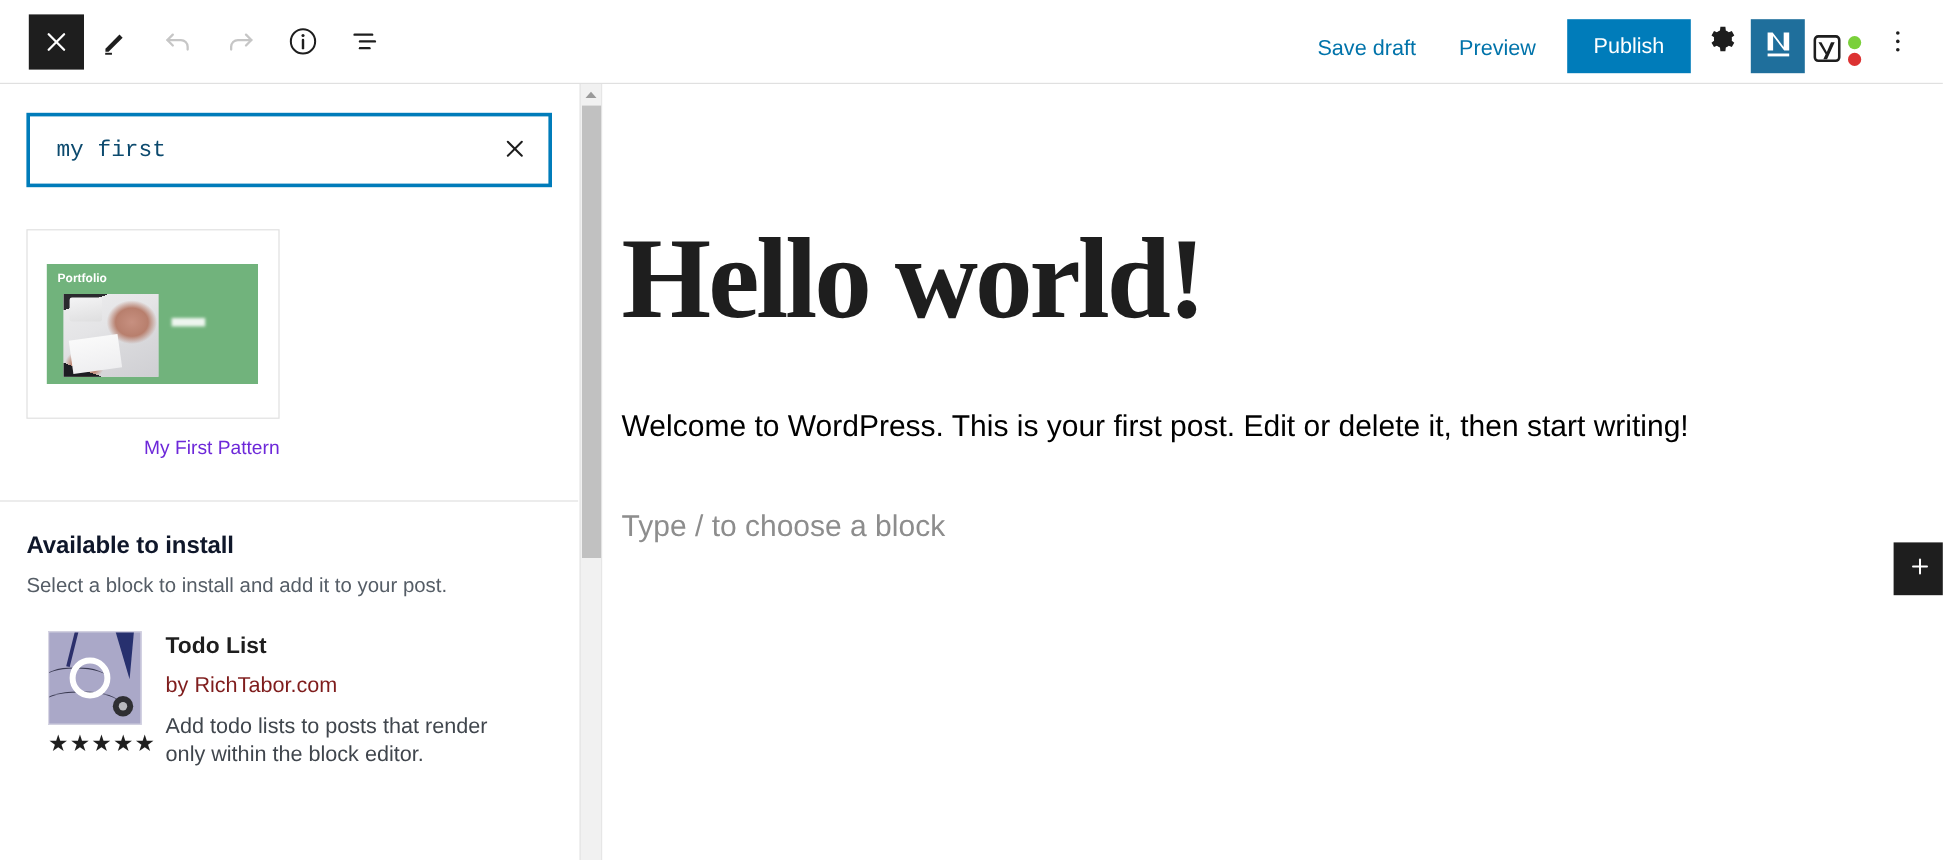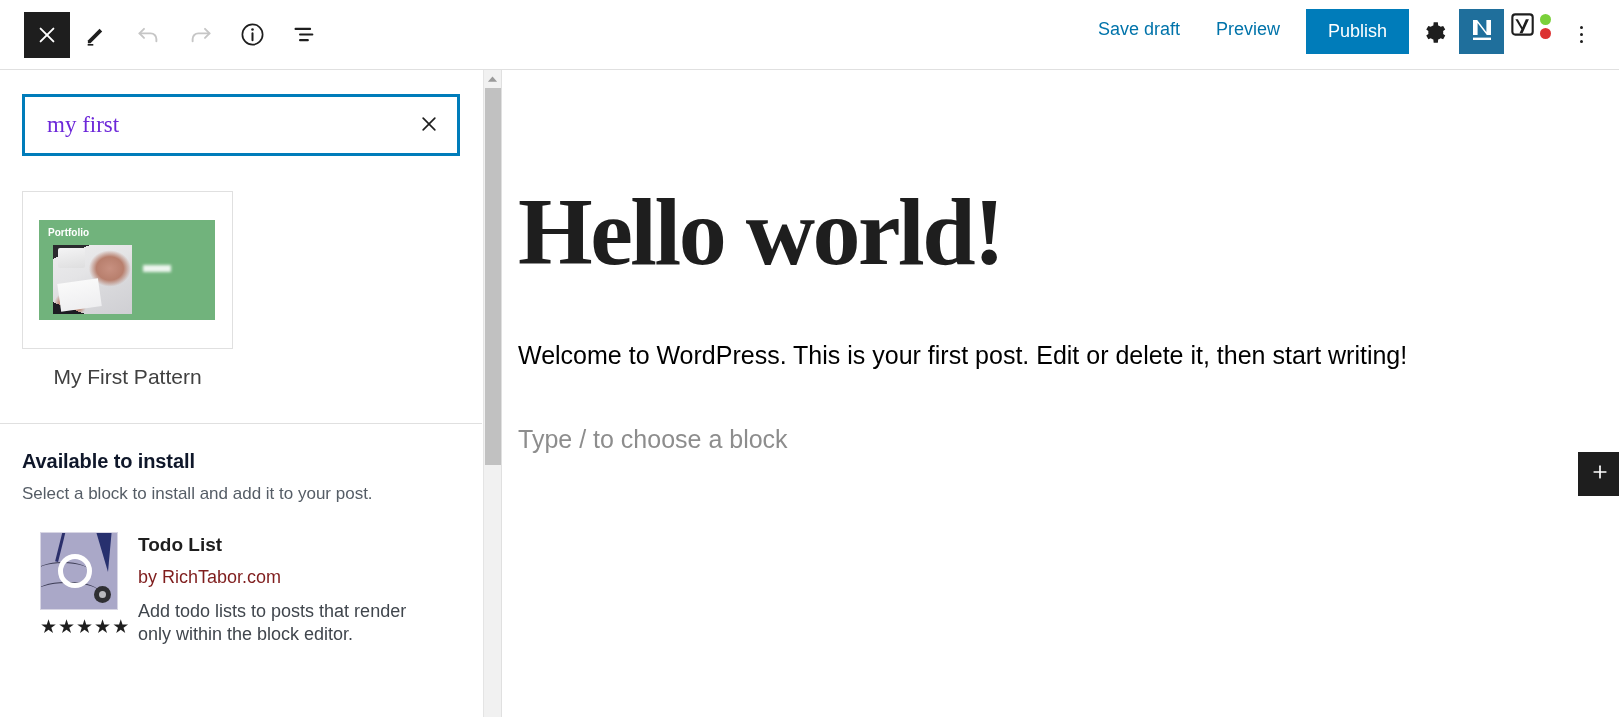--- a/index.html
+++ b/index.html
@@ -14,21 +14,21 @@
   
   .topbar {
     position: absolute; top: 0; left: 0;
     width: 1619px; height: 70px;
     background: #ffffff;
     border-bottom: 1px solid #e0e0e0;
     display: flex; align-items: center;
   }
   .topbar-left { display: flex; align-items: center; padding-left: 24px; gap: 0px; }
   .topbar-right {
-    margin-left: auto; display: flex; align-items: flex-start;
+    margin-left: auto; display: flex; align-items: flex-end;
     padding-right: 18px; gap: 0px;
   }
 
   .close-btn {
     width: 46px; height: 46px;
     background: #1e1e1e;
     display: flex; align-items: center; justify-content: center;
     cursor: pointer; flex: none;
   }
   .close-btn svg { display: block; }
@@ -96,25 +96,25 @@
   .search-row { padding: 24px 22px 0 22px; }
   .search-box {
     position: relative;
     height: 62px;
     border: 3px solid #007cba;
     background: #ffffff;
     display: flex; align-items: center;
   }
   .search-input {
     border: none; outline: none;
-    font-size: 23px; color: #6d28d9;
+    font-size: 19px; color: #0c4a6e;
     padding: 0 46px 0 22px;
     width: 100%; height: 100%;
     background: transparent;
-    font-family: Liberation Serif, serif;
+    font-family: Liberation Mono, monospace;
   }
   .search-clear {
     position: absolute; right: 14px; top: 50%;
     transform: translateY(-50%);
     width: 28px; height: 28px;
     display: flex; align-items: center; justify-content: center;
     cursor: pointer; background: none; border: none;
   }
 
   
@@ -161,22 +161,22 @@
     transform: rotate(-8deg);
   }
   .pt-caption-blur {
     position: absolute; left: 104px; top: 45px;
     width: 28px; height: 7px;
     background: #ffffff;
     opacity: 0.88;
     filter: blur(1.4px);
   }
   .pattern-label {
-    text-align: center;
-    font-size: 21px; color: #404040;
+    text-align: right;
+    font-size: 16px; color: #6d28d9;
     margin-top: 16px;
     width: 211px;
   }
 
   .divider { height: 1px; background: #e0e0e0; margin-top: 34px; }
 
   
   .avail { padding: 26px 22px 0 22px; }
   .avail h3 {
     font-size: 20px; font-weight: bold; color: #0f172a;

